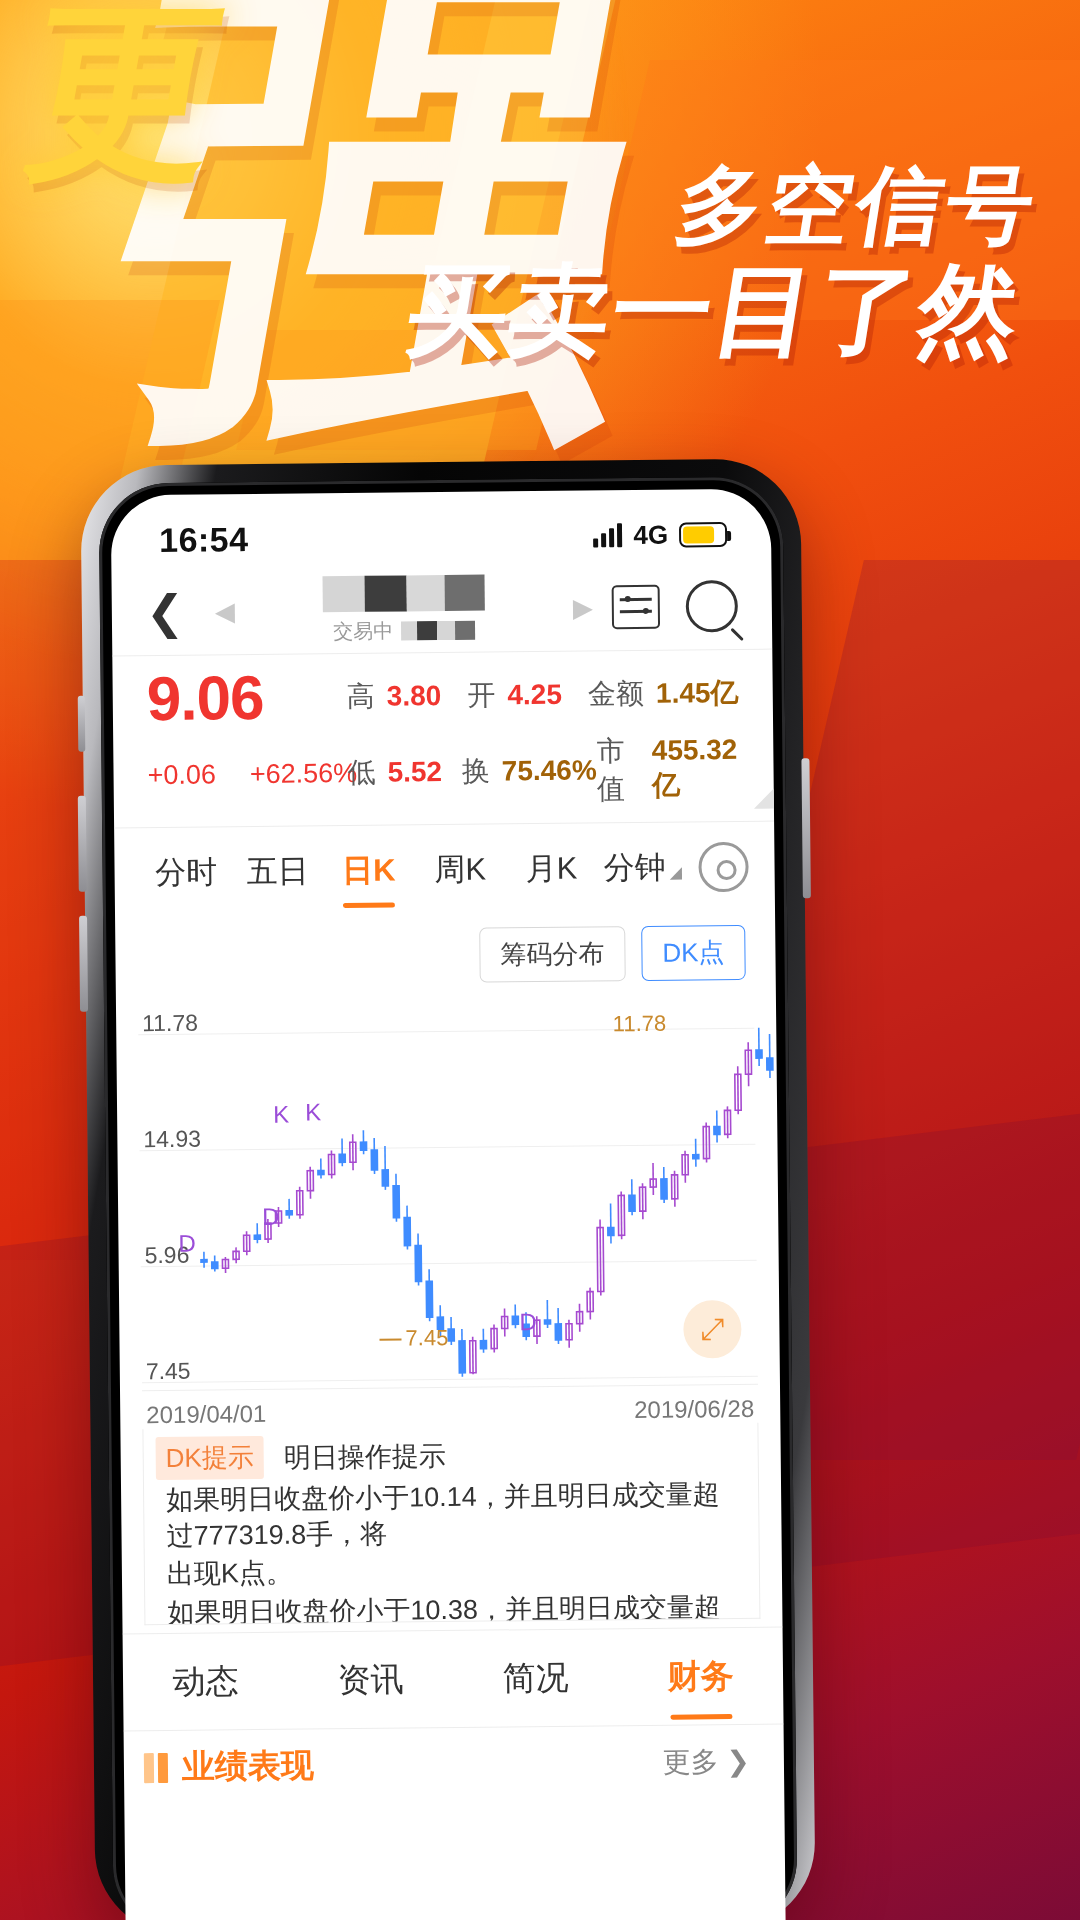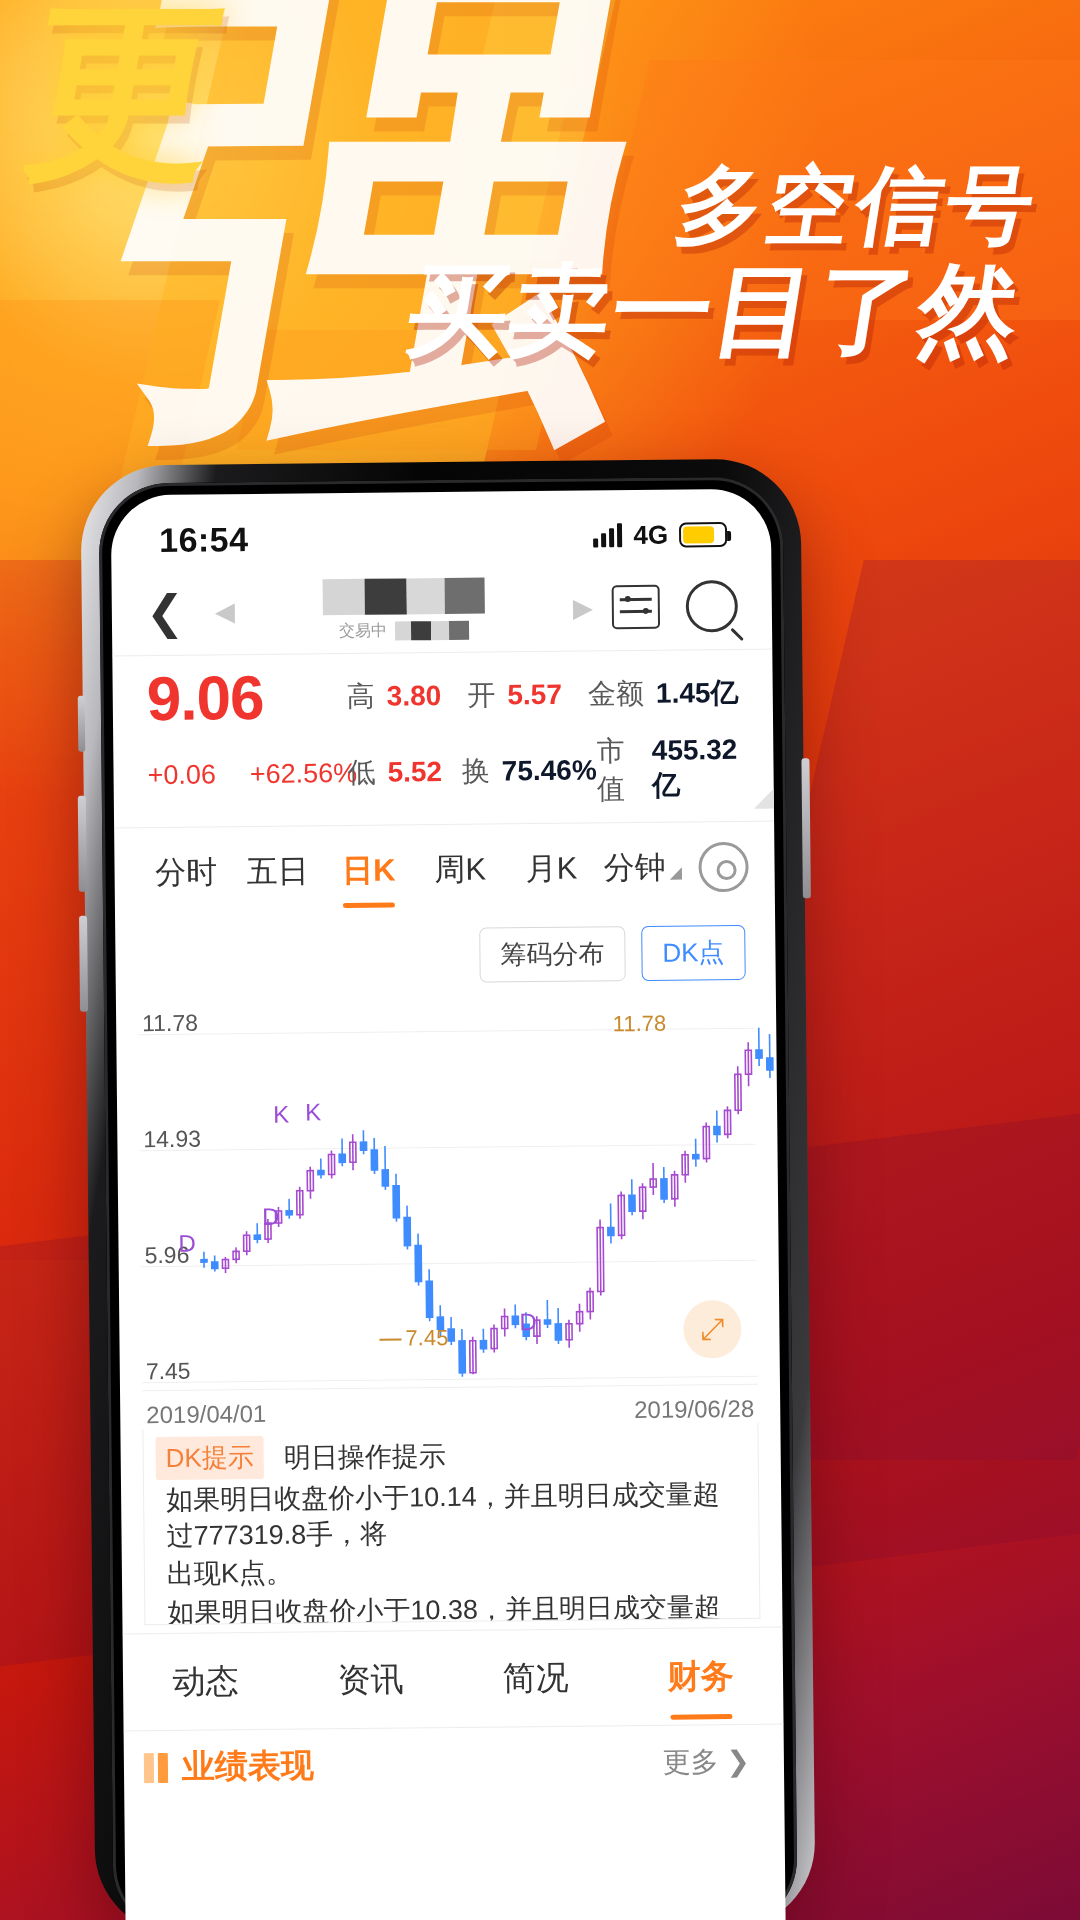--- a/index.html
+++ b/index.html
@@ -96,21 +96,21 @@
   .nav-back{font-size:46px;color:#333;line-height:1;width:56px;}
   .nav-arrow{font-size:26px;color:#c9c9c9;width:46px;text-align:center;}
   .nav-center{flex:1;display:flex;flex-direction:column;align-items:center;}
   .redact{display:flex;gap:0;}
   .redact span{display:block;height:36px;}
   .redact .r1{width:42px;background:#d5d5d5;}
   .redact .r2{width:42px;background:#3d3d3d;}
   .redact .r3{width:38px;background:#d8d8d8;}
   .redact .r4{width:40px;background:#6e6e6e;}
   .nav-sub{display:flex;align-items:center;gap:8px;margin-top:6px;}
-  .nav-sub .txt{font-size:16px;color:#999;}
+  .nav-sub .txt{font-size:20px;color:#999;}
   .redact2{display:flex;}
   .redact2 span{display:block;height:19px;}
   .redact2 .q1{width:16px;background:#d6d6d6;}
   .redact2 .q2{width:20px;background:#3d3d3d;}
   .redact2 .q3{width:18px;background:#d6d6d6;}
   .redact2 .q4{width:20px;background:#6e6e6e;}
   .nav-icons{display:flex;align-items:center;gap:26px;margin-left:6px;}
   .ic-panel{width:44px;height:40px;border:2.5px solid #333;border-radius:5px;position:relative;}
   .ic-panel:before,.ic-panel:after{content:"";position:absolute;left:6px;right:6px;height:2.5px;background:#333;}
   .ic-panel:before{top:11px;}
@@ -121,21 +121,21 @@
 
   
   .quote{padding:10px 34px 14px 34px;border-top:1px solid #ededed;box-sizing:border-box;position:relative;}
   .qrow{display:flex;align-items:center;}
   .qrow + .qrow{margin-top:6px;}
   .q-price{width:200px;font-size:62px;font-weight:bold;color:#f0352f;letter-spacing:-1px;line-height:1.05;}
   .q-chg{width:200px;display:flex;gap:34px;font-size:27px;color:#f0352f;}
   .q-cell{flex:1;display:flex;align-items:baseline;gap:12px;}
   .q-cell .k{font-size:28px;color:#5a5a5a;}
   .q-cell .v{font-size:28px;font-weight:bold;color:#f0352f;}
-  .q-cell .v.dark{color:#0f172a;}
+  .q-cell .v.dark{color:#a16207;}
   .q-cell.w2{flex:1.25;}
   .q-mark{position:absolute;right:0;bottom:12px;width:0;height:0;border-left:20px solid transparent;border-bottom:20px solid #e3e3e3;}
 
   
   .ktabs{display:flex;align-items:center;border-top:1px solid #ededed;height:90px;padding:0 26px;box-sizing:border-box;}
   .ktab{flex:1;text-align:center;font-size:31px;color:#333;position:relative;}
   .ktab.active{color:#ff7a18;font-weight:bold;}
   .ktab.active:after{content:"";position:absolute;left:50%;transform:translateX(-50%);bottom:-16px;width:52px;height:5px;background:#ff7a18;border-radius:3px;}
   .ktab .caret{font-size:16px;color:#999;margin-left:4px;}
   .ic-gear{width:44px;height:44px;border-radius:50%;border:3px solid #9a9a9a;position:relative;margin-left:10px;flex:0 0 auto;}
@@ -259,21 +259,21 @@
 
       <div class="quote">
         <div class="qrow">
           <div class="q-price">9.06</div>
           <div class="q-cell">
             <span class="k">高</span>
             <span class="v">3.80</span>
           </div>
           <div class="q-cell">
             <span class="k">开</span>
-            <span class="v">5.57</span>
+            <span class="v">4.25</span>
           </div>
           <div class="q-cell w2">
             <span class="k">金额</span>
             <span class="v dark">1.45亿</span>
           </div>
         </div>
         <div class="qrow">
           <div class="q-chg">
             <span>+0.06</span>
             <span>+62.56%</span>

